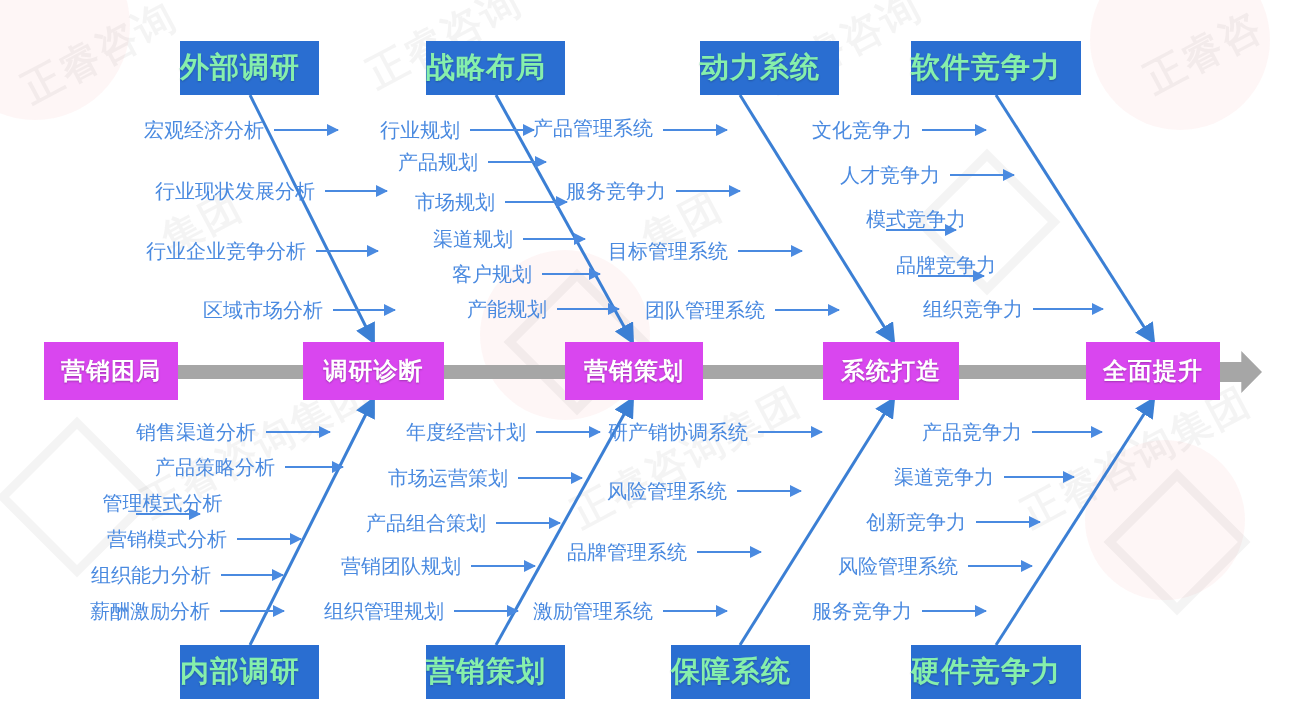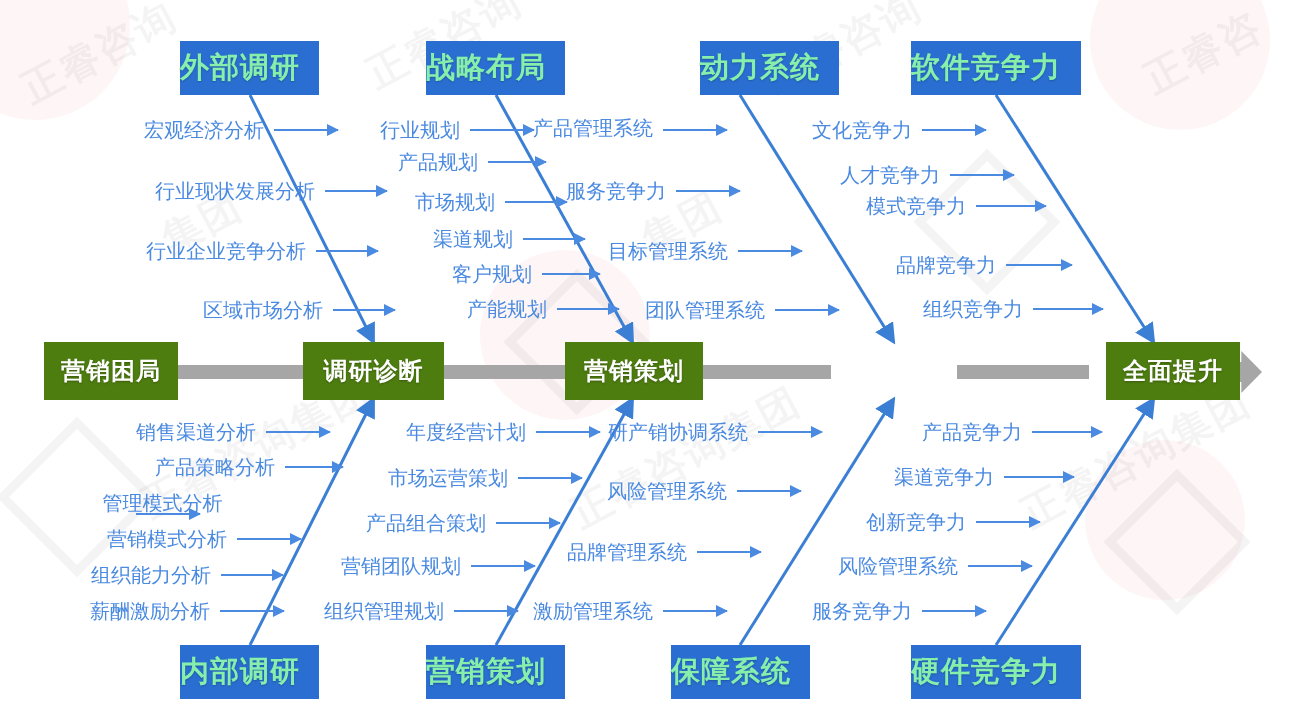--- a/index.html
+++ b/index.html
@@ -18,21 +18,21 @@
             transform:rotate(45deg);}
 
   
   svg#lines{position:absolute;left:0;top:0;width:1300px;height:722px;pointer-events:none;}
 
   
   .spine-bar{position:absolute;height:14px;background:#a6a6a6;top:365px;}
   .spine-head{position:absolute;top:351px;width:46px;height:42px;
      background:#a6a6a6;clip-path:polygon(0 26%,55% 26%,55% 0,100% 50%,55% 100%,55% 74%,0 74%);}
 
-  .node{position:absolute;background:#4d7c0f;color:#fff;display:flex;
+  .node{position:absolute;background:#d946ef;color:#fff;display:flex;
         align-items:center;justify-content:center;font-weight:700;font-size:24px;
         letter-spacing:1px;text-shadow:0 1px 2px rgba(0,0,0,.25);}
 
   
   .cat{position:absolute;background:#2a6ed1;color:#86efac;display:flex;
        align-items:center;justify-content:flex-start;font-weight:700;font-size:29px;
        letter-spacing:1px;text-shadow:0 1px 2px rgba(0,0,0,.22);}
 
   
   .item{position:absolute;display:flex;align-items:center;color:#4a8ae0;
@@ -106,21 +106,24 @@
 
   <div class="node" style="left:44px;top:342px;width:134px;height:58px;">
     <span>营销困局</span>
   </div>
   <div class="node" style="left:303px;top:342px;width:141px;height:58px;">
     <span>调研诊断</span>
   </div>
   <div class="node" style="left:565px;top:342px;width:138px;height:58px;">
     <span>营销策划</span>
   </div>
-  <div class="node" style="left:1086px;top:342px;width:134px;height:58px;margin-left:20px;">
+  <div class="node" style="left:823px;top:342px;width:136px;height:58px;">
+    <span>系统打造</span>
+  </div>
+  <div class="node" style="left:1086px;top:342px;width:134px;height:58px;">
     <span>全面提升</span>
   </div>
 
   <div class="cat" style="left:180px;top:41px;width:139px;height:54px;">
     <span>外部调研</span>
   </div>
   <div class="cat" style="left:426px;top:41px;width:139px;height:54px;">
     <span>战略布局</span>
   </div>
   <div class="cat" style="left:671px;top:41px;width:139px;height:54px;margin-left:29px;">
@@ -203,25 +206,25 @@
   </div>
 
   <div class="item" style="left:812px;top:120px;">
     <span class="lbl">文化竞争力</span>
     <span class="arw" style="width:64px;"></span>
   </div>
   <div class="item" style="left:840px;top:165px;">
     <span class="lbl">人才竞争力</span>
     <span class="arw" style="width:64px;"></span>
   </div>
-  <div class="item" style="left:866px;top:196px;">
+  <div class="item" style="left:866px;top:209px;flex-direction:column;">
     <span class="lbl">模式竞争力</span>
     <span class="arw" style="width:70px;"></span>
   </div>
-  <div class="item" style="left:896px;top:255px;">
+  <div class="item" style="left:896px;top:255px;flex-direction:column;">
     <span class="lbl">品牌竞争力</span>
     <span class="arw" style="width:66px;"></span>
   </div>
   <div class="item" style="left:923px;top:299px;">
     <span class="lbl">组织竞争力</span>
     <span class="arw" style="width:70px;"></span>
   </div>
 
   <div class="item r" style="left:0px;top:422px;width:330px;">
     <span class="lbl">销售渠道分析</span>

